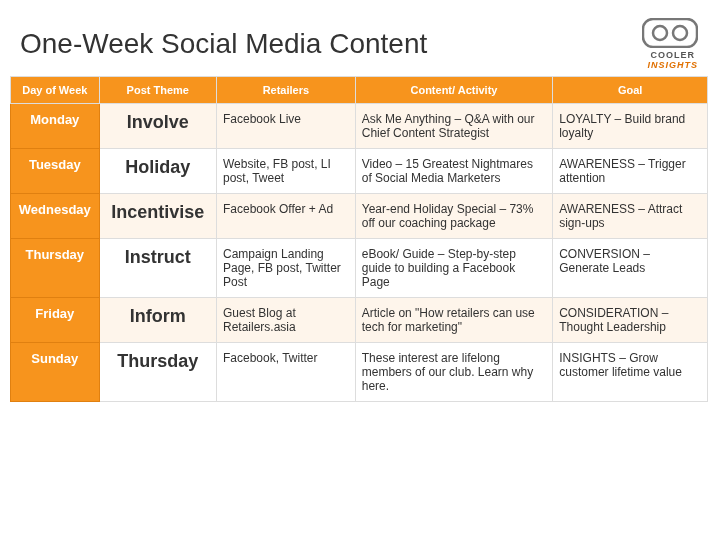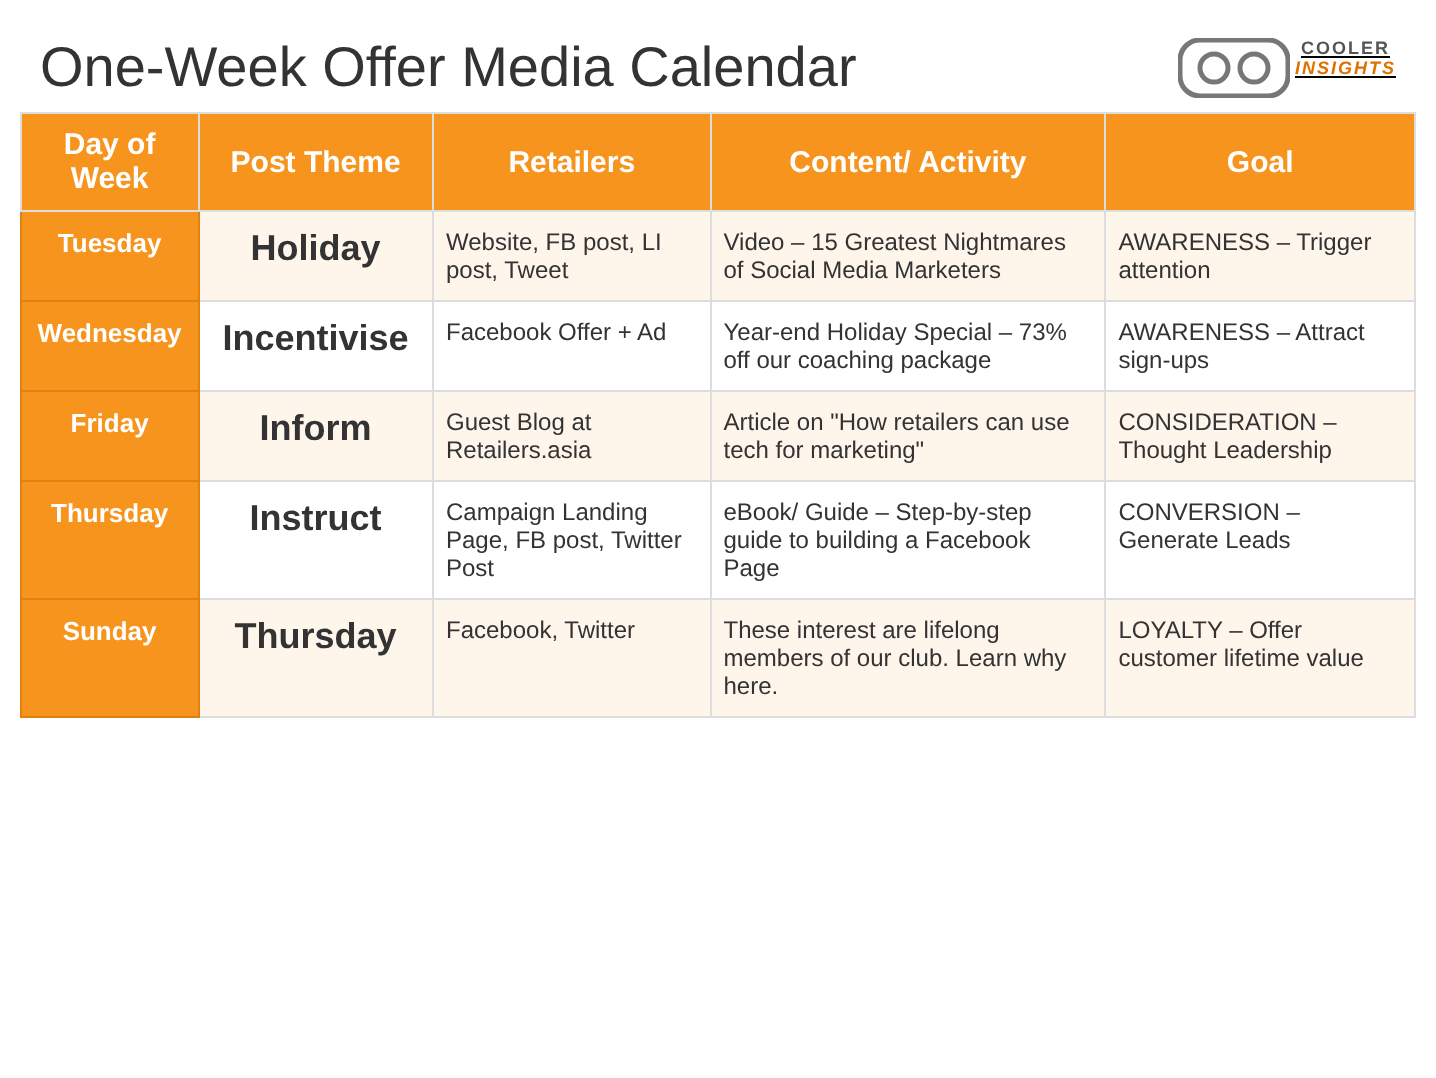--- a/index.html
+++ b/index.html
@@ -16,40 +16,39 @@
       align-items: center;
       padding: 8px 10px 6px 10px;
     }
     .title {
       font-size: 28px;
       color: #333;
       font-weight: normal;
     }
     .logo {
       display: flex;
-      flex-direction: row;
-      align-items: flex-start;
+      flex-direction: column;
+      align-items: flex-end;
       gap: 2px;
-      text-decoration: underline;
     }
     table {
       width: 100%;
       border-collapse: collapse;
       font-size: 12px;
     }
     thead tr {
       background-color: #f7941d;
     }
     thead th {
       color: #fff;
       font-weight: bold;
       padding: 7px 6px;
       text-align: center;
       border: 1px solid #ddd;
-      font-size: 15px;
+      font-size: 11px;
     }
     tbody tr {
       border: 1px solid #ddd;
     }
     tbody tr:nth-child(odd) {
       background-color: #fef5eb;
     }
     tbody tr:nth-child(even) {
       background-color: #fff;
     }
@@ -92,21 +91,21 @@
       color: #333;
       width: 145px;
       vertical-align: top;
     }
     td { vertical-align: top; }
   </style>
 </head>
 <body>
 
 <div class="header">
-  <h1 class="title">One-Week Offer Media Calendar</h1>
+  <h1 class="title">One-Week Social Media Content</h1>
   <div class="logo">
     <svg width="56" height="30" viewBox="0 0 56 30">
       <rect x="1" y="1" width="54" height="28" rx="10" ry="10" fill="none" stroke="#777" stroke-width="2.5"></rect>
       <circle cx="18" cy="15" r="7" fill="none" stroke="#777" stroke-width="2.5"></circle>
       <circle cx="38" cy="15" r="7" fill="none" stroke="#777" stroke-width="2.5"></circle>
     </svg>
     <div style="font-size:9px;font-weight:bold;color:#555;letter-spacing:1px;text-align:center;">
       <span>COOLER</span><br>
       <span style="color:#e07000;font-style:italic;">INSIGHTS</span>
     </div>
@@ -117,49 +116,56 @@
   <thead>
     <tr>
       <th>Day of Week</th>
       <th>Post Theme</th>
       <th>Retailers</th>
       <th>Content/ Activity</th>
       <th>Goal</th>
     </tr>
   </thead>
   <tbody id="table-body">
+  <tr>
+        <td class="day-cell">Monday</td>
+        <td class="theme-cell">Involve</td>
+        <td class="channels-cell">Facebook Live</td>
+        <td class="content-cell">Ask Me Anything – Q&amp;A with our Chief Content Strategist</td>
+        <td class="goal-cell">LOYALTY – Build brand loyalty</td>
+      </tr>
       <tr>
         <td class="day-cell">Tuesday</td>
         <td class="theme-cell">Holiday</td>
         <td class="channels-cell">Website, FB post, LI post, Tweet</td>
         <td class="content-cell">Video – 15 Greatest Nightmares of Social Media Marketers</td>
         <td class="goal-cell">AWARENESS – Trigger attention</td>
       </tr>
       <tr>
         <td class="day-cell">Wednesday</td>
         <td class="theme-cell">Incentivise</td>
         <td class="channels-cell">Facebook Offer + Ad</td>
         <td class="content-cell">Year-end Holiday Special – 73% off our coaching package</td>
         <td class="goal-cell">AWARENESS – Attract sign-ups</td>
       </tr>
       <tr>
+        <td class="day-cell">Thursday</td>
+        <td class="theme-cell">Instruct</td>
+        <td class="channels-cell">Campaign Landing Page, FB post, Twitter Post</td>
+        <td class="content-cell">eBook/ Guide – Step-by-step guide to building a Facebook Page</td>
+        <td class="goal-cell">CONVERSION – Generate Leads</td>
+      </tr>
+      <tr>
         <td class="day-cell">Friday</td>
         <td class="theme-cell">Inform</td>
         <td class="channels-cell">Guest Blog at Retailers.asia</td>
         <td class="content-cell">Article on "How retailers can use tech for marketing"</td>
         <td class="goal-cell">CONSIDERATION – Thought Leadership</td>
       </tr>
       <tr>
-        <td class="day-cell">Thursday</td>
-        <td class="theme-cell">Instruct</td>
-        <td class="channels-cell">Campaign Landing Page, FB post, Twitter Post</td>
-        <td class="content-cell">eBook/ Guide – Step-by-step guide to building a Facebook Page</td>
-        <td class="goal-cell">CONVERSION – Generate Leads</td>
-      </tr>
-      <tr>
         <td class="day-cell">Sunday</td>
         <td class="theme-cell">Thursday</td>
         <td class="channels-cell">Facebook, Twitter</td>
         <td class="content-cell">These interest are lifelong members of our club. Learn why here.</td>
-        <td class="goal-cell">LOYALTY – Offer customer lifetime value</td>
+        <td class="goal-cell">INSIGHTS – Grow customer lifetime value</td>
       </tr>
     </tbody>
 </table>
 
 </body></html>

